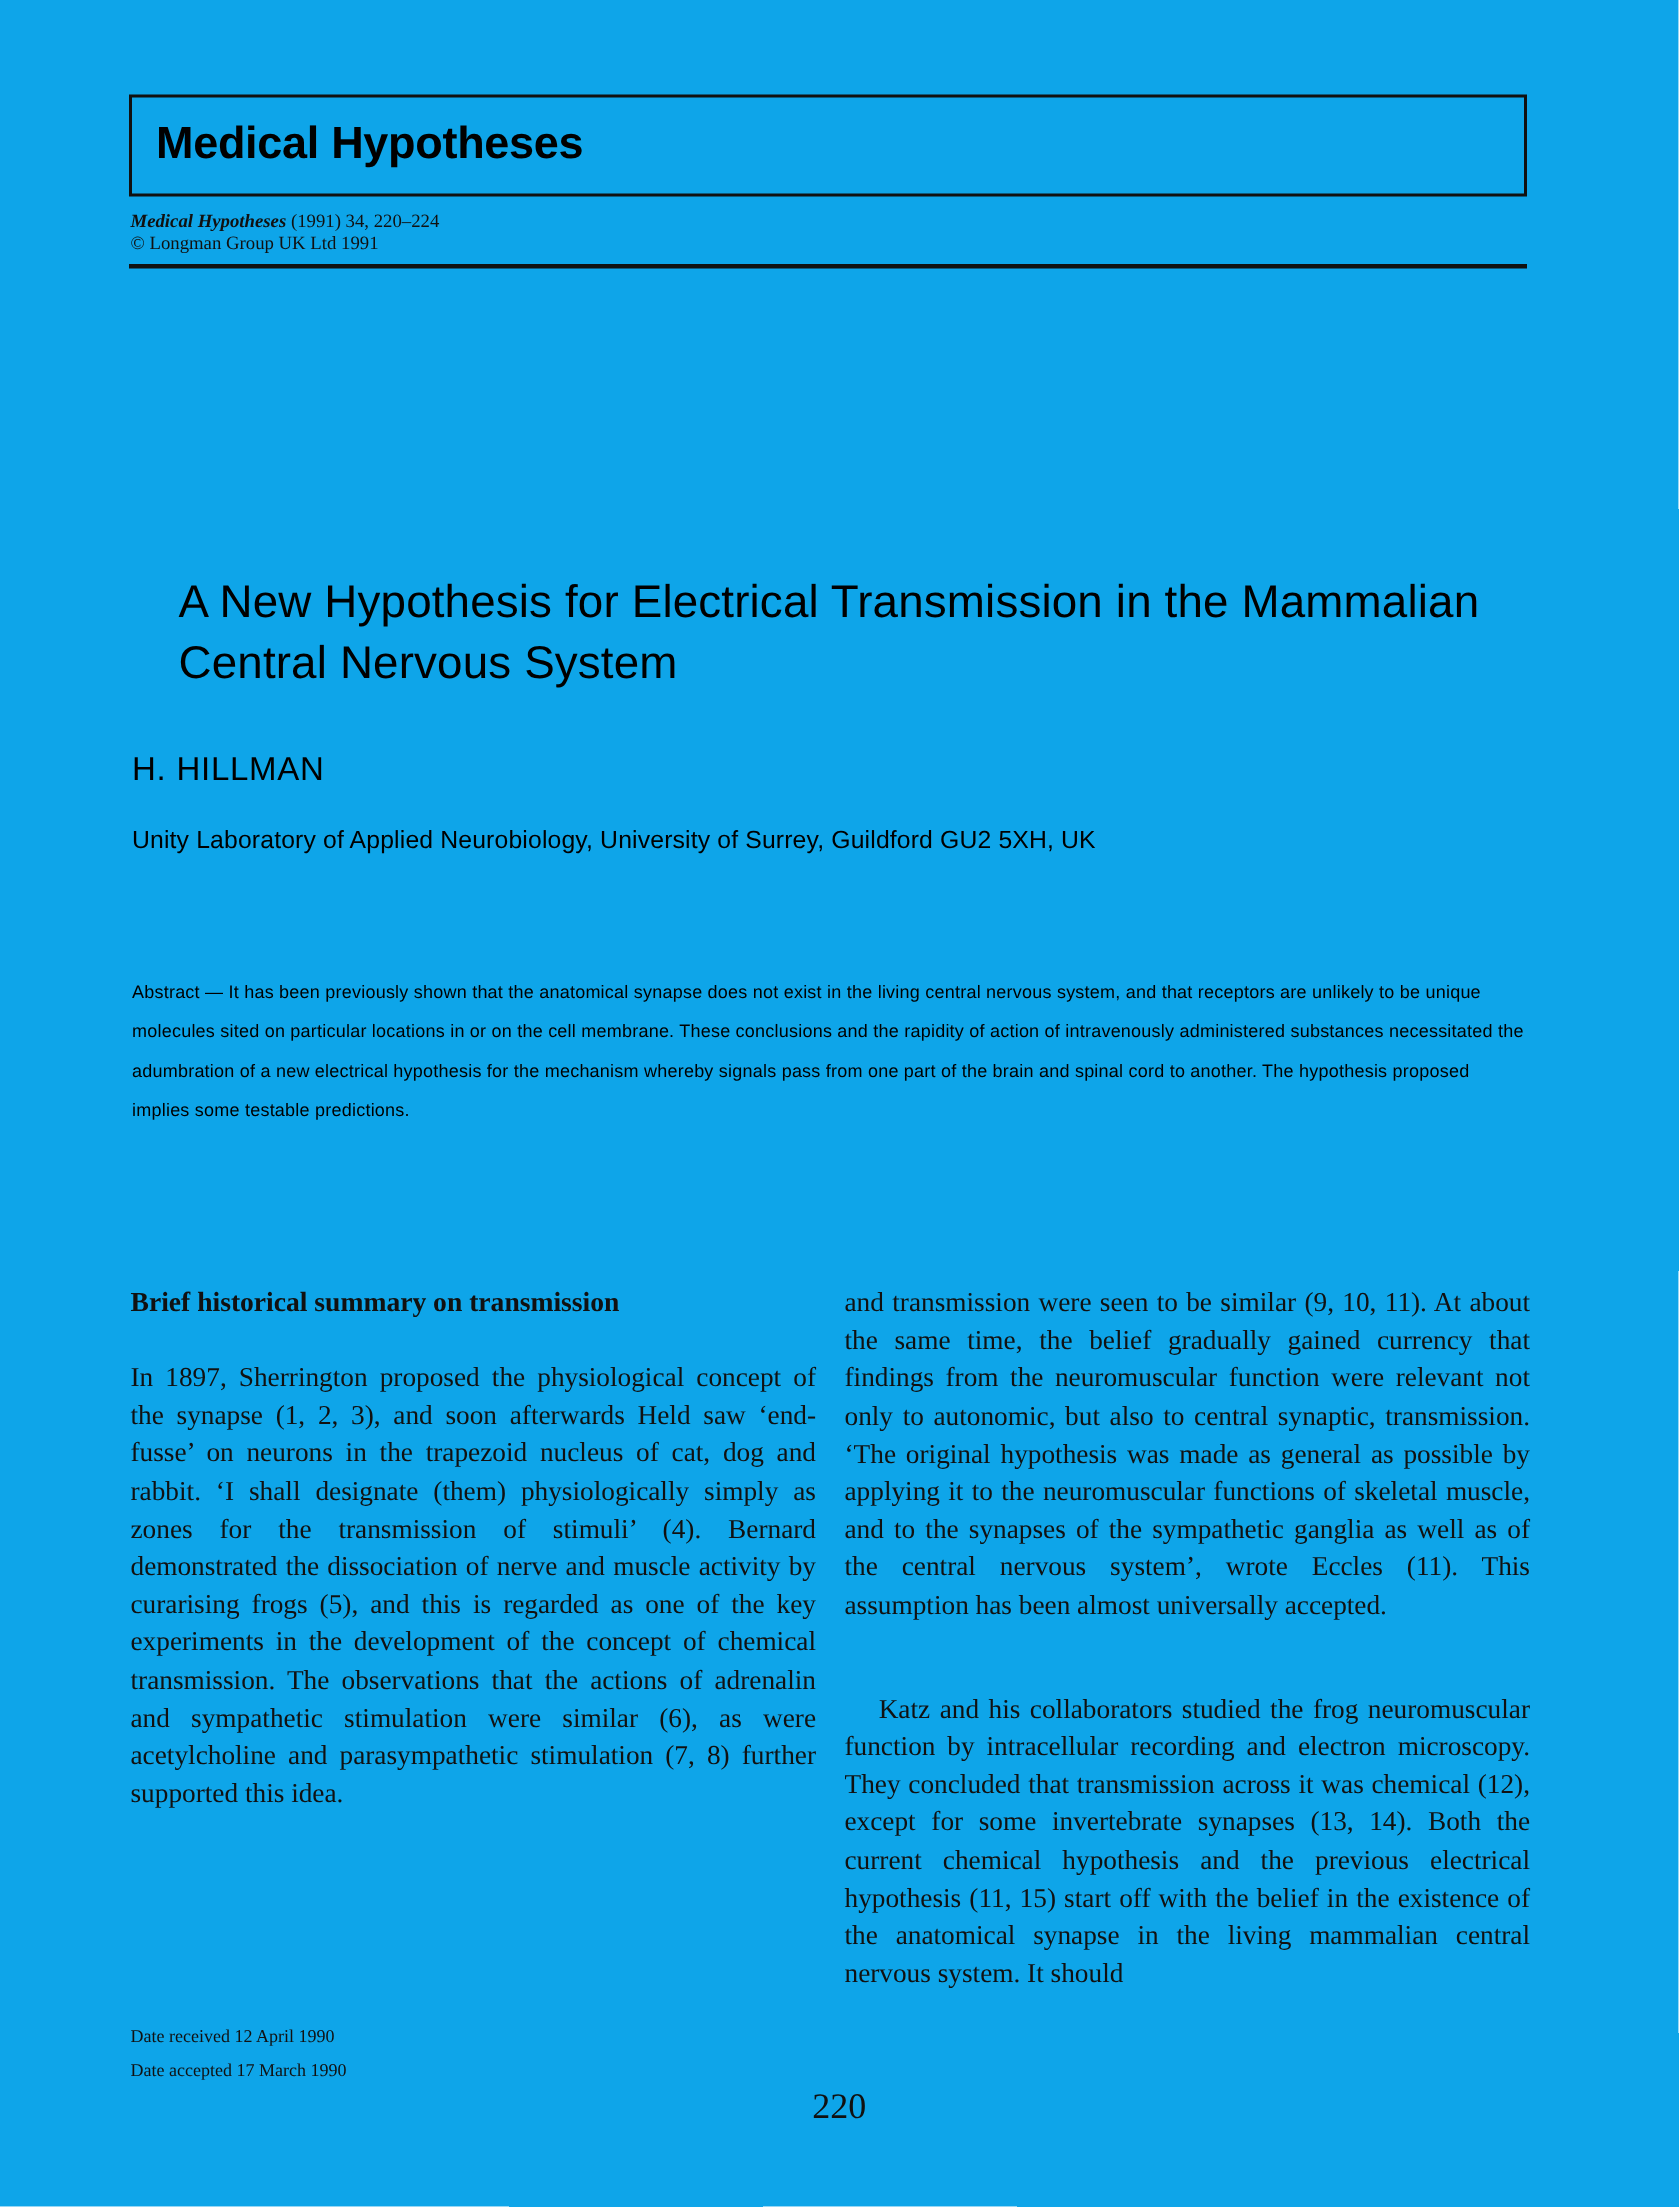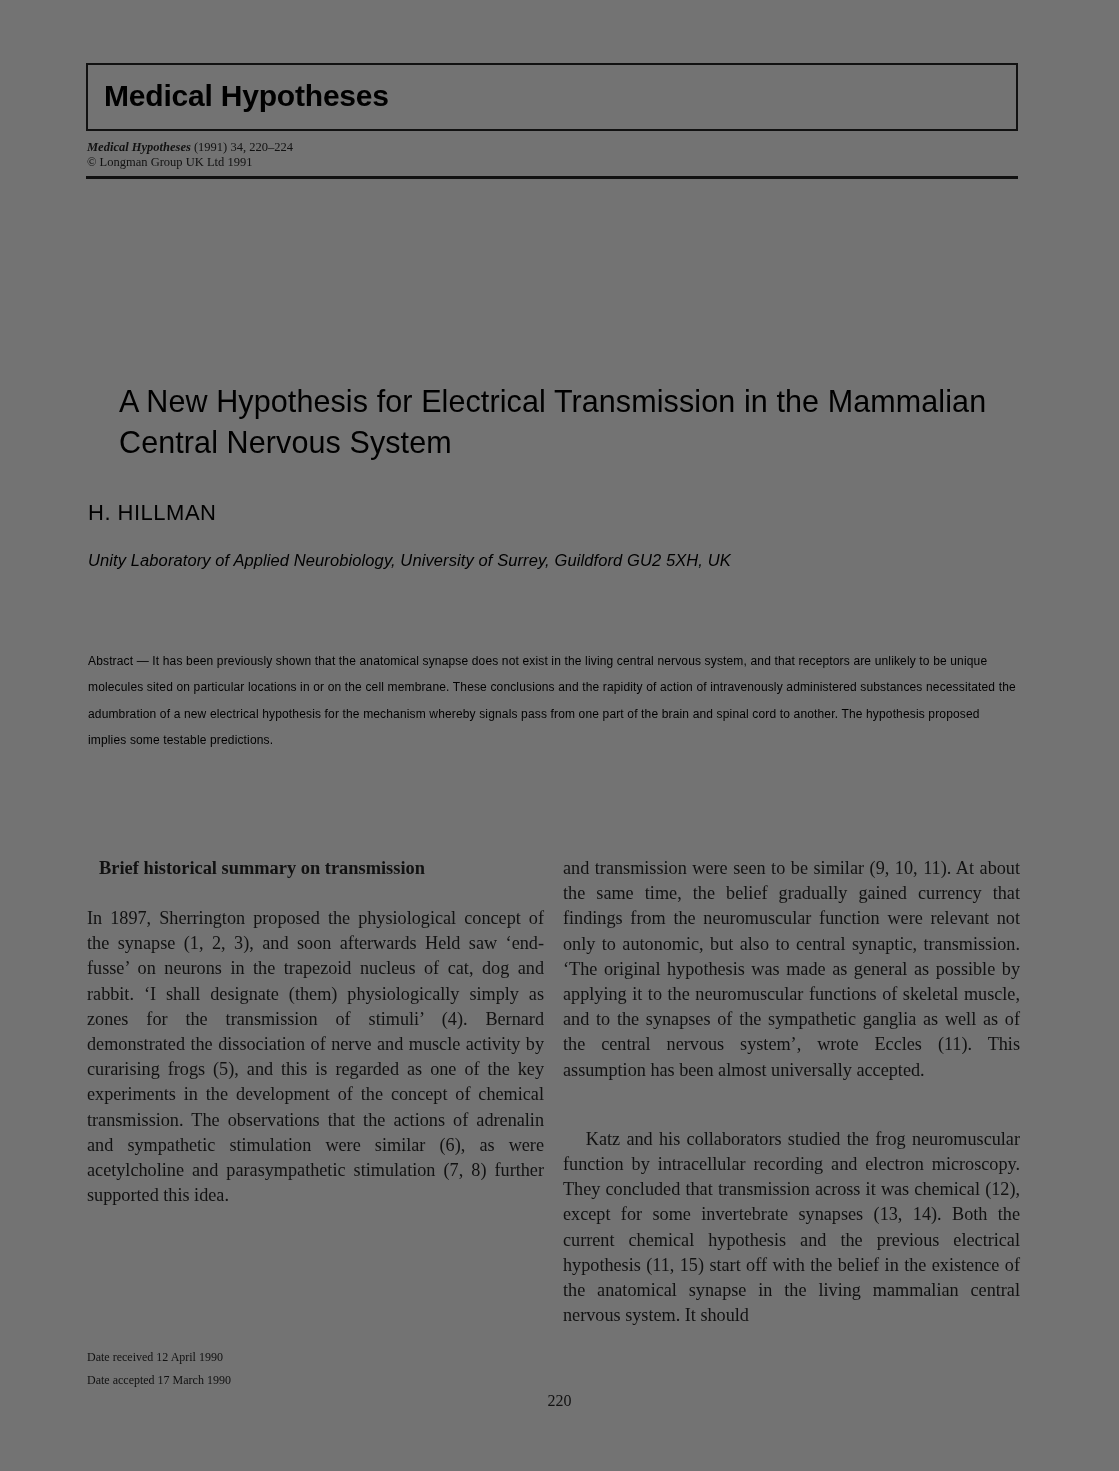--- a/index.html
+++ b/index.html
@@ -4,21 +4,21 @@
 <style>
   html, body {
     margin: 0;
     padding: 0;
     background: #ffffff;
   }
   .page {
     position: relative;
     width: 1119px;
     height: 1471px;
-    background: #737373;
+    background: #0ea5e9;
     overflow: hidden;
     font-family: "Liberation Serif", "DejaVu Serif", serif;
     color: #0a0a0a;
   }
 
   
   .masthead-box {
     position: absolute;
     left: 86px;
     top: 63px;
@@ -88,21 +88,20 @@
     letter-spacing: 0.5px;
     color: #000000;
     white-space: nowrap;
   }
 
   .affiliation {
     position: absolute;
     left: 88px;
     top: 551px;
     font-family: "Liberation Sans", "DejaVu Sans", sans-serif;
-    font-style: italic;
     font-size: 16.5px;
     letter-spacing: 0.1px;
     color: #000000;
     white-space: nowrap;
   }
 
   
   .abstract {
     position: absolute;
     left: 88px;
@@ -129,21 +128,21 @@
     text-justify: inter-word;
   }
   .col-left  { left: 87px; }
   .col-right { left: 563px; }
 
   .section-head {
     font-family: "Liberation Serif", "DejaVu Serif", serif;
     font-weight: bold;
     font-size: 18.4px;
     line-height: 24px;
-    margin: 0 0 26px 12px;
+    margin: 0 0 26px 0;
     text-align: left;
   }
   .col p {
     margin: 0;
     text-align: justify;
   }
   .col p.indent { text-indent: 1.25em; margin-top: 44px; }
 
   
   .col-right .body-start { margin-top: 0; }
@@ -160,21 +159,21 @@
     white-space: nowrap;
   }
 
   .page-number {
     position: absolute;
     left: 0;
     top: 1392px;
     width: 1119px;
     text-align: center;
     font-family: "Liberation Serif", "DejaVu Serif", serif;
-    font-size: 16px;
+    font-size: 24px;
     color: #111111;
   }
 </style>
 </head>
 <body>
 
 <div class="page">
 
   <div class="masthead-box">
     <div class="masthead-title">Medical Hypotheses</div>

